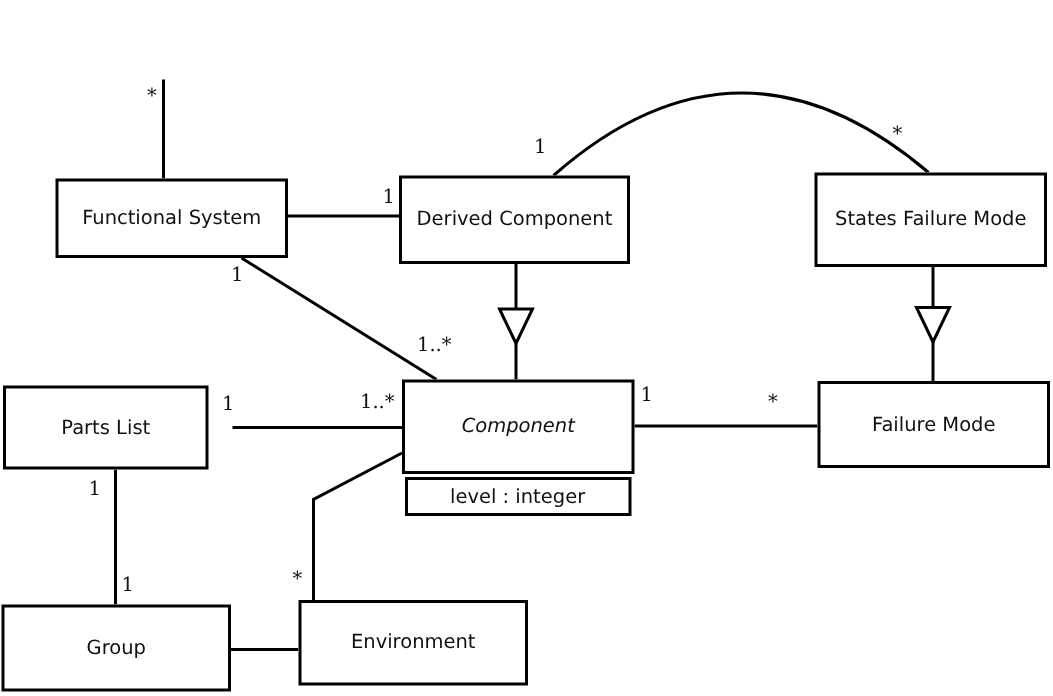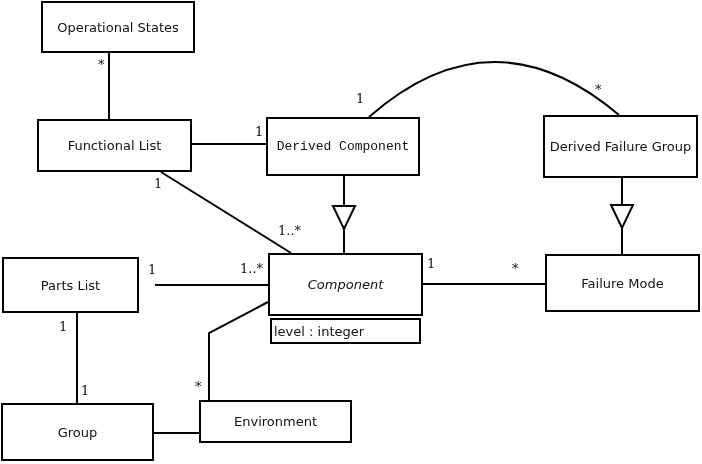--- a/index.html
+++ b/index.html
@@ -34,21 +34,21 @@
     background: #ffffff;
     display: flex;
     align-items: center;
     justify-content: center;
     font-size: 13px;
     color: #111111;
     white-space: nowrap;
   }
   .class-box.attr {
     justify-content: flex-start;
-    padding-left: 2px;
+    padding-left: 28px;
   }
   .mult {
     position: absolute;
     z-index: 3;
     font-family: "DejaVu Serif", serif;
     font-size: 13px;
     line-height: 13px;
     color: #111111;
     white-space: nowrap;
   }
@@ -67,39 +67,38 @@
     <path d="M369 117 Q493 8 619 115"></path>
     <path d="M622 178 V205 M622 228 V254"></path>
     <polygon points="611,205 633,205 622,228"></polygon>
     <path d="M423 284 H545"></path>
     <path d="M155 285 H268"></path>
     <path d="M77 313 V403"></path>
     <path d="M268 302 L209 333 V400"></path>
     <path d="M154 433 H199"></path>
   </svg>
 
-  <div class="class-box" style="left:41px; top:1px; width:154px; height:52px;">Operational States</div>
 
-  <div class="class-box" style="left:37px; top:119px; width:155px; height:53px;">Functional List</div>
+  <div class="class-box" style="left:37px; top:119px; width:155px; height:53px;">Functional System</div>
 
-  <div class="class-box" style="left:266px; top:117px; width:154px; height:59px;font-family:Liberation Mono, monospace;">Derived Component</div>
+  <div class="class-box" style="left:266px; top:117px; width:154px; height:59px;">Derived Component</div>
 
-  <div class="class-box" style="left:543px; top:115px; width:155px; height:63px;">Derived Failure Group</div>
+  <div class="class-box" style="left:543px; top:115px; width:155px; height:63px;">States Failure Mode</div>
 
   <div class="class-box" style="left:2px; top:257px; width:137px; height:56px;">Parts List</div>
 
   <div class="class-box" style="left:268px; top:253px; width:155px; height:63px;font-style:italic;">Component</div>
 
   <div class="class-box attr" style="left:270px; top:318px; width:151px; height:26px;">level : integer</div>
 
   <div class="class-box" style="left:545px; top:254px; width:155px; height:58px;">Failure Mode</div>
 
   <div class="class-box" style="left:1px; top:403px; width:153px; height:58px;">Group</div>
 
-  <div class="class-box" style="left:199px; top:400px; width:153px; height:43px;">Environment</div>
+  <div class="class-box" style="left:199px; top:400px; width:153px; height:57px;">Environment</div>
 
   <span class="mult" style="left:98px; top:58px;">*</span>
 
   <span class="mult" style="left:255px; top:125px;">1</span>
 
   <span class="mult" style="left:154px; top:177px;">1</span>
 
   <span class="mult" style="left:278px; top:224px;">1..*</span>
 
   <span class="mult" style="left:356px; top:92px;">1</span>

